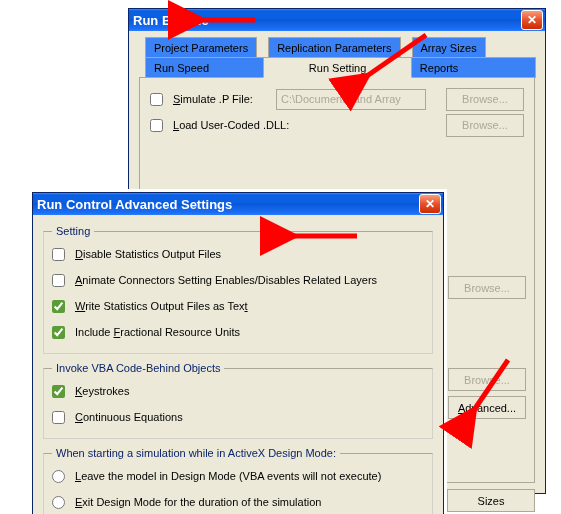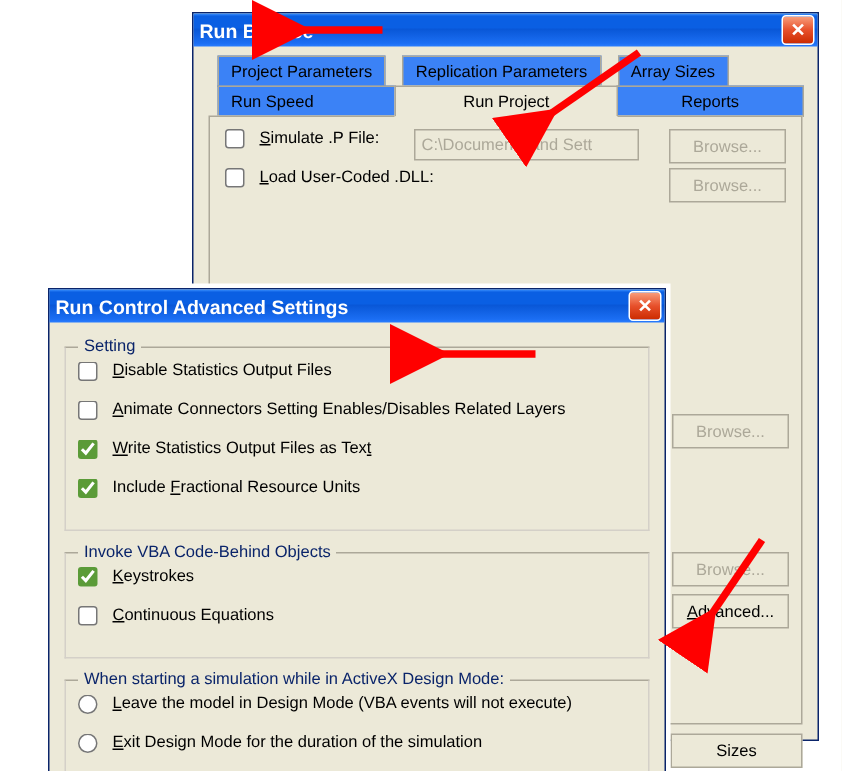--- a/index.html
+++ b/index.html
@@ -7,21 +7,21 @@
 .titlebar{height:22px;background:linear-gradient(to bottom,#3b91ff 0%,#0a5fe3 8%,#0a5fe3 45%,#0856d6 46%,#1b6ef3 90%,#2a7dff 100%);color:#fff;font-weight:bold;display:flex;align-items:center;padding:0 2px 0 4px;font-size:13px}
 .titlebar .title{flex:1}
 .closebtn{width:20px;height:18px;background:linear-gradient(to bottom,#f89e7c,#e7502b 50%,#cc2b00);border:1px solid #fff;border-radius:3px;display:flex;align-items:center;justify-content:center;color:#fff;font-weight:bold;font-family:Arial;font-size:12px;cursor:pointer}
 .body{padding:6px 10px 10px}
 .tabs{display:flex;flex-wrap:wrap}
 .tab, .tab-active{border:1px solid #aca899;background:#3b82f6;padding:2px 8px;margin-right:-1px;margin-bottom:-1px;height:15px;display:flex;align-items:center;white-space:nowrap;cursor:pointer}
 .tab-active{background:#ece9d8;border-bottom:1px solid #ece9d8;position:relative;z-index:2}
 .tabrow{display:flex}
 .tab-spacer{width:12px;display:inline-block}
 .panel{border:1px solid #aca899;padding:8px 10px;background:#ece9d8}
-.row{display:flex;align-items:flex-start;height:26px;gap:6px}
+.row{display:flex;align-items:center;height:26px;gap:6px}
 input[type=checkbox]{width:13px;height:13px;margin:0 4px 0 0;vertical-align:middle;accent-color:#5b9b38}
 input[type=radio]{margin:0 4px 0 0;accent-color:#5b9b38}
 .btn{background:#ece9d8;border:1px solid #aca899;padding:0 6px;height:21px;min-width:64px;display:inline-flex;align-items:center;justify-content:center;cursor:pointer}
 .btn.wide{min-width:74px}
 .disabled{color:#aca899}
 .textbox{border:1px solid #aca899;background:#ece9d8;height:19px;padding:0 4px;display:flex;align-items:center;width:140px;color:#aca899}
 fieldset{border:1px solid #d4d0c8;border-top-color:#aca899;margin:4px 0 8px;padding:4px 8px 8px}
 legend{padding:0 4px;color:#0a246a}
 .arrow{position:absolute;z-index:50;pointer-events:none}
 .arrow svg{overflow:visible}
@@ -49,33 +49,33 @@
         <span class="tab-spacer"></span>
         <div class="tab">
             <span>Array Sizes</span>
           </div>
       </div>
       <div class="tabrow" style="width:100%">
         <div class="tab" style="width:104px;">
             <span>Run Speed</span>
           </div>
         <div class="tab-active" style="width:134px;justify-content:center">
-            <span>Run Project</span>
+            <span>Run Setting</span>
           </div>
-        <div class="tab" style="width:110px;justify-content:center">
+        <div class="tab" style="width:110px;">
             <span>Reports</span>
           </div>
       </div>
     </div>
     <div class="panel" style="height:388px;position:relative">
       <div class="row">
         <input type="checkbox" style="">
         <span><span style="text-decoration:underline">S</span><span>imulate .P File:</span></span>
         <div style="flex:1"></div>
-        <div class="textbox disabled">C:\Documents and Sett</div>
+        <div class="textbox disabled">C:\Documents and Array</div>
         <div style="width:8px"></div>
         <div class="btn disabled">Browse...</div>
       </div>
       <div class="row">
         <input type="checkbox" style="">
         <span><span style="text-decoration:underline">L</span><span>oad User-Coded .DLL:</span></span>
         <div style="flex:1"></div>
         <div class="btn disabled">Browse...</div>
       </div>
 

